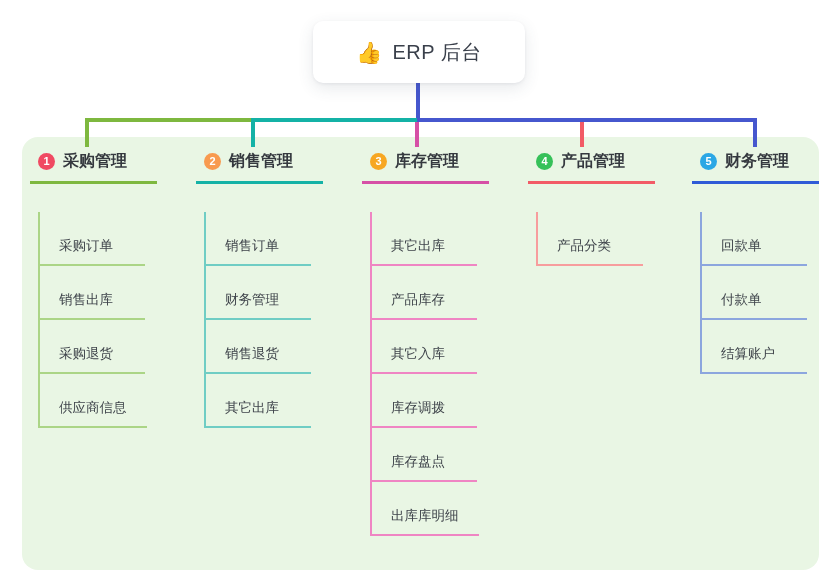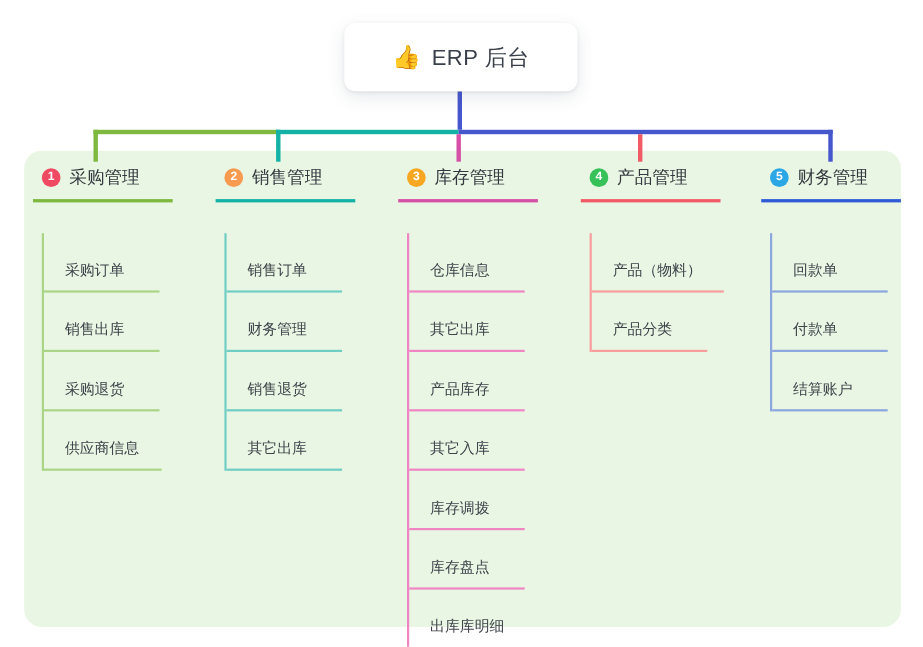--- a/index.html
+++ b/index.html
@@ -40,21 +40,21 @@
   .branch-header{
     display:flex;align-items:center;gap:8px;
     padding:6px 30px 9px 8px;width:max-content;min-width:85px;
     border-bottom:3px solid var(--line);
   }
   .badge{
     width:17px;height:17px;border-radius:50%;flex:0 0 17px;
     display:flex;align-items:center;justify-content:center;
     color:#fff;font-size:11px;font-weight:bold;line-height:1;
   }
-  .branch-title{font-size:16px;color:#35393f;font-weight:400;white-space:nowrap;}
+  .branch-title{font-size:16px;color:#35393f;font-weight:700;white-space:nowrap;}
   .children{
     margin-left:8px;border-left:2px solid var(--light);
     display:flex;flex-direction:column;align-items:flex-start;width:max-content;margin-top:28px;
   }
   .child{
     height:54px;box-sizing:border-box;display:flex;align-items:flex-end;
     padding:0 20px 9px 19px;border-bottom:2px solid var(--light);
     font-size:13.5px;color:#3e434a;white-space:nowrap;width:max-content;min-width:105px;
   }
 </style>
@@ -104,36 +104,34 @@
           <div class="child">销售退货</div>
           <div class="child">其它出库</div>
         </div>
     </div>
       <div class="branch" style="--line: #d650a6; --light: #ef85c3;">
       <div class="branch-header">
         <span class="badge" style="background: rgb(247, 167, 34);">3</span>
         <span class="branch-title">库存管理</span>
       </div>
       <div class="children">
-          <div class="child">仓库信息</div>
           <div class="child">其它出库</div>
           <div class="child">产品库存</div>
           <div class="child">其它入库</div>
           <div class="child">库存调拨</div>
           <div class="child">库存盘点</div>
           <div class="child">出库库明细</div>
         </div>
     </div>
       <div class="branch" style="--line: #f25b66; --light: #f79d9d;">
       <div class="branch-header">
         <span class="badge" style="background: rgb(54, 193, 89);">4</span>
         <span class="branch-title">产品管理</span>
       </div>
       <div class="children">
-          <div class="child">产品（物料）</div>
           <div class="child">产品分类</div>
         </div>
     </div>
       <div class="branch" style="--line: #2f5bd7; --light: #8ca6de;">
       <div class="branch-header">
         <span class="badge" style="background: rgb(43, 167, 229);">5</span>
         <span class="branch-title">财务管理</span>
       </div>
       <div class="children">
           <div class="child">回款单</div>

